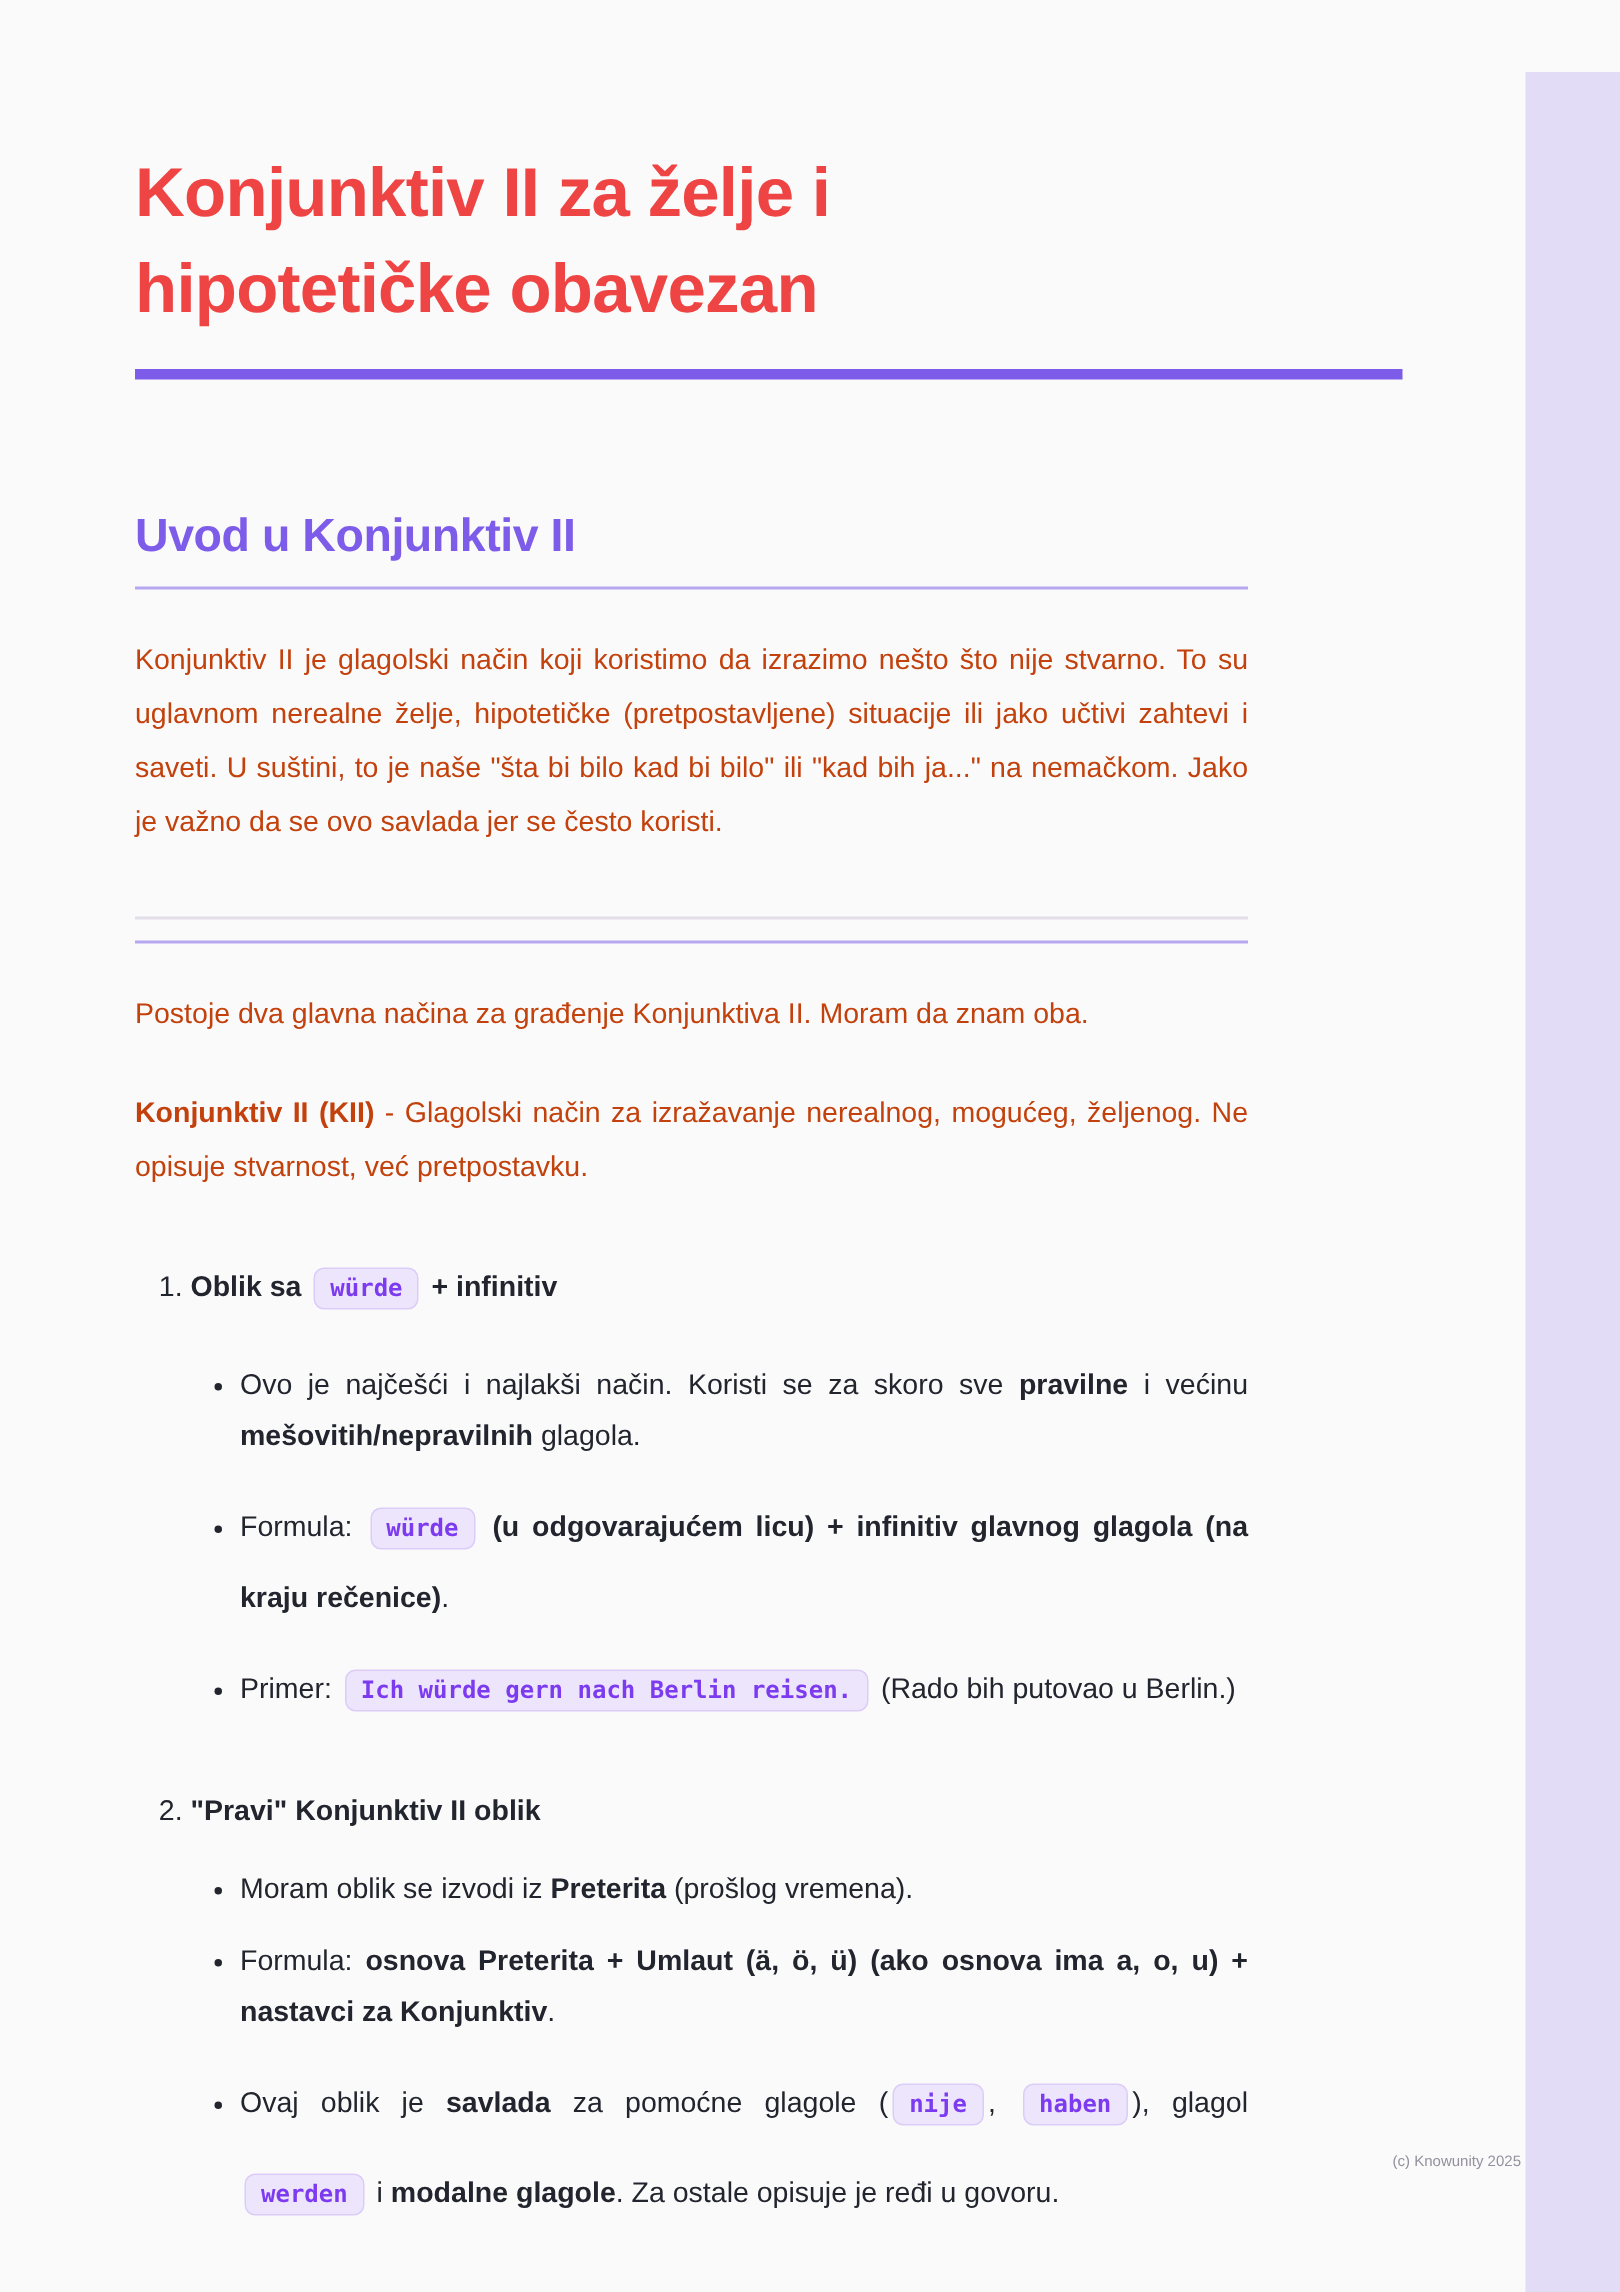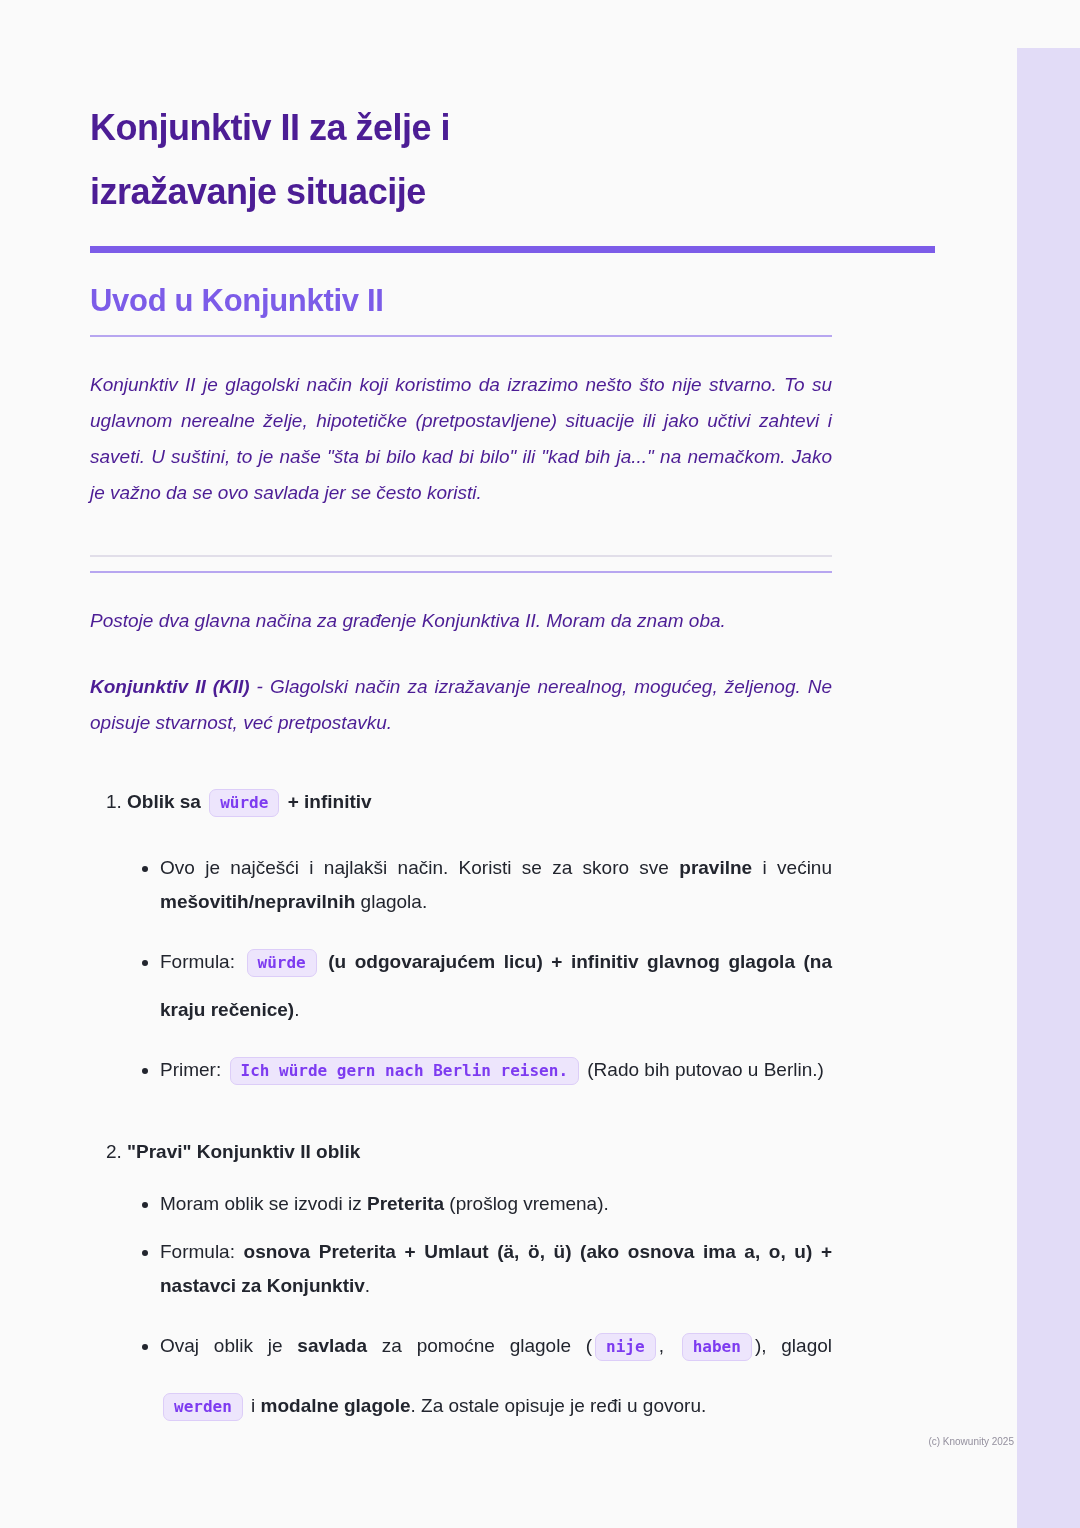--- a/index.html
+++ b/index.html
@@ -25,57 +25,56 @@
 
   .content {
     position: absolute;
     left: 90px;
     top: 0;
     width: 742px;
   }
 
   h1.title {
     padding-top: 96px;
-    font-size: 36px;
+    font-size: 46px;
     line-height: 64px;
     font-weight: 800;
     letter-spacing: -0.5px;
-    color: #4c1d95;
+    color: #ef4444;
   }
 
   .title-rule {
     margin-top: 22px;
     width: 845px;
     height: 7px;
     background: #7c5ce8;
   }
 
   .section-heading {
-    margin-top: 28px;
+    margin-top: 84px;
     font-size: 31px;
     line-height: 40px;
     font-weight: 800;
     letter-spacing: -0.3px;
     color: #7c5ce8;
   }
 
   .heading-rule {
     margin-top: 14px;
     width: 100%;
     height: 2px;
     background: #b7a6f0;
   }
 
   .para {
     margin-top: 30px;
     font-size: 19px;
     line-height: 36px;
-    color: #4c1d95;
+    color: #c2410c;
     text-align: justify;
-    font-style: italic;
   }
 
   .divider {
     border: none;
     margin-top: 44px;
     height: 2px;
     background: #e1dee9;
   }
 
   ol.steps {
@@ -133,21 +132,21 @@
   }
 </style>
 </head>
 <body>
 
 <div class="page">
   <div class="side-strip"></div>
 
   <main class="content">
 
-    <h1 class="title"><span>Konjunktiv II za želje i</span><br><span>izražavanje situacije</span></h1>
+    <h1 class="title"><span>Konjunktiv II za želje i</span><br><span>hipotetičke obavezan</span></h1>
 
     <div class="title-rule"></div>
 
     <section>
       <h2 class="section-heading">Uvod u Konjunktiv II</h2>
       <div class="heading-rule"></div>
       <p class="para"><span>Konjunktiv II je glagolski način koji koristimo da izrazimo nešto što nije stvarno. To su uglavnom nerealne želje, hipotetičke (pretpostavljene) situacije ili jako učtivi zahtevi i saveti. U suštini, to je naše "šta bi bilo kad bi bilo" ili "kad bih ja..." na nemačkom. Jako je važno da se ovo savlada jer se često koristi.</span></p>
     </section>
 
     <hr class="divider">

